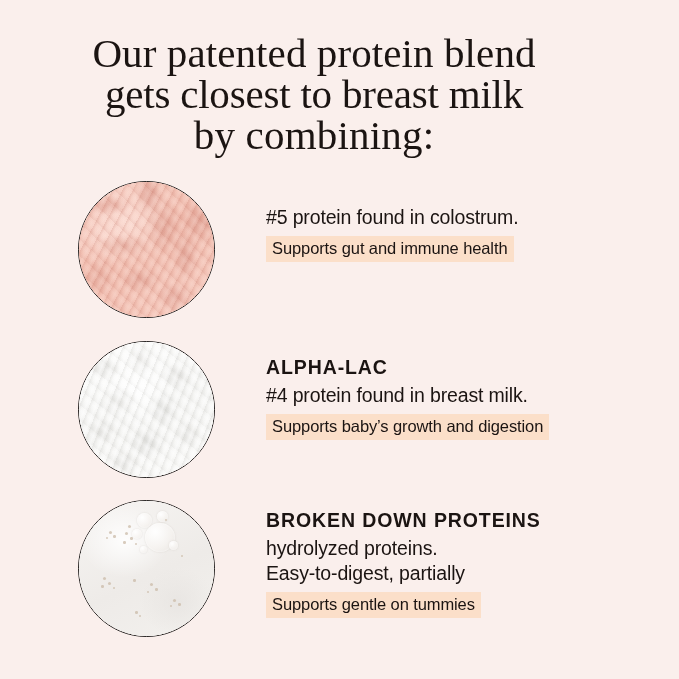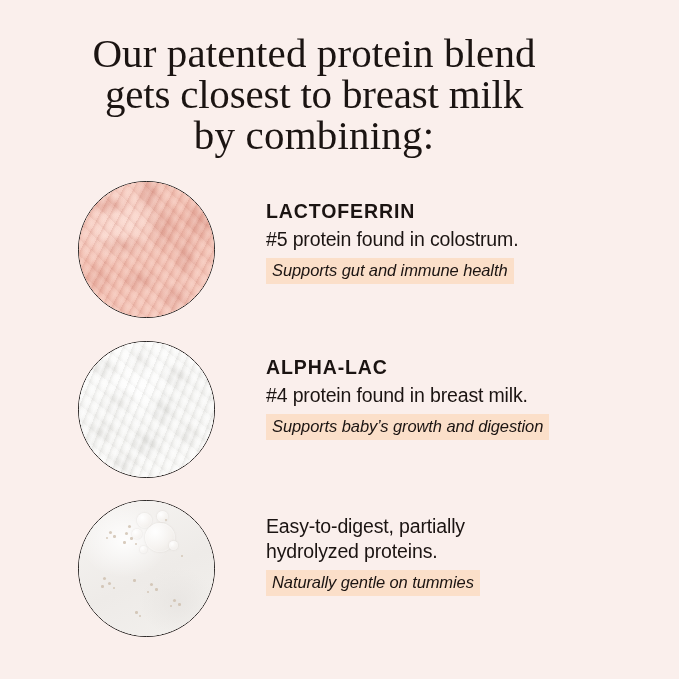--- a/index.html
+++ b/index.html
@@ -178,21 +178,20 @@
   .item-desc .dline { display: block; }
 
   .badge {
     display: inline-block;
     margin-top: 6px;
     padding: 3px 6px 4px 6px;
     background: #fbdfc9;
     font-family: "Liberation Sans", sans-serif;
     font-size: 16.5px;
     line-height: 19px;
-    font-style: italic;
     font-weight: 400;
     letter-spacing: -0.1px;
     color: #1b1412;
     white-space: nowrap;
   }
 
   
   .row1 .text-block { top: 19px; }
   .row2 .text-block { top: 15px; }
   .row3 .text-block { top: 9px; }
@@ -208,21 +207,20 @@
     <span class="hl hl3">by combining:</span>
   </div>
 
   <div class="row row1">
     <div class="circle-wrap">
       <div class="circle">
         <div class="tex tex-pink"></div>
       </div>
     </div>
     <div class="text-block">
-      <div class="item-title">LACTOFERRIN</div>
       <div class="item-desc">
         <span class="dline">#5 protein found in colostrum.</span>
       </div>
       <div class="badge">Supports gut and immune health</div>
     </div>
   </div>
 
   <div class="row row2">
     <div class="circle-wrap">
       <div class="circle">
@@ -270,21 +268,22 @@
             <div class="spec" style="left:93px; top:106px; width:2px; height:2px;"></div>
             <div class="spec" style="left:58px; top:112px; width:2.5px; height:2.5px;"></div>
             <div class="spec" style="left:62px; top:116px; width:2px; height:2px;"></div>
             <div class="spec" style="left:88px; top:20px; width:2px; height:2px;"></div>
             <div class="spec" style="left:104px; top:56px; width:2px; height:2px;"></div>
           </div>
         </div>
       </div>
     </div>
     <div class="text-block">
+      <div class="item-title">BROKEN DOWN PROTEINS</div>
       <div class="item-desc">
+        <span class="dline">hydrolyzed proteins.</span>
         <span class="dline">Easy-to-digest, partially</span>
-        <span class="dline">hydrolyzed proteins.</span>
-      </div>
-      <div class="badge">Naturally gentle on tummies</div>
+      </div>
+      <div class="badge">Supports gentle on tummies</div>
     </div>
   </div>
 
 </div>
 
 </body></html>

